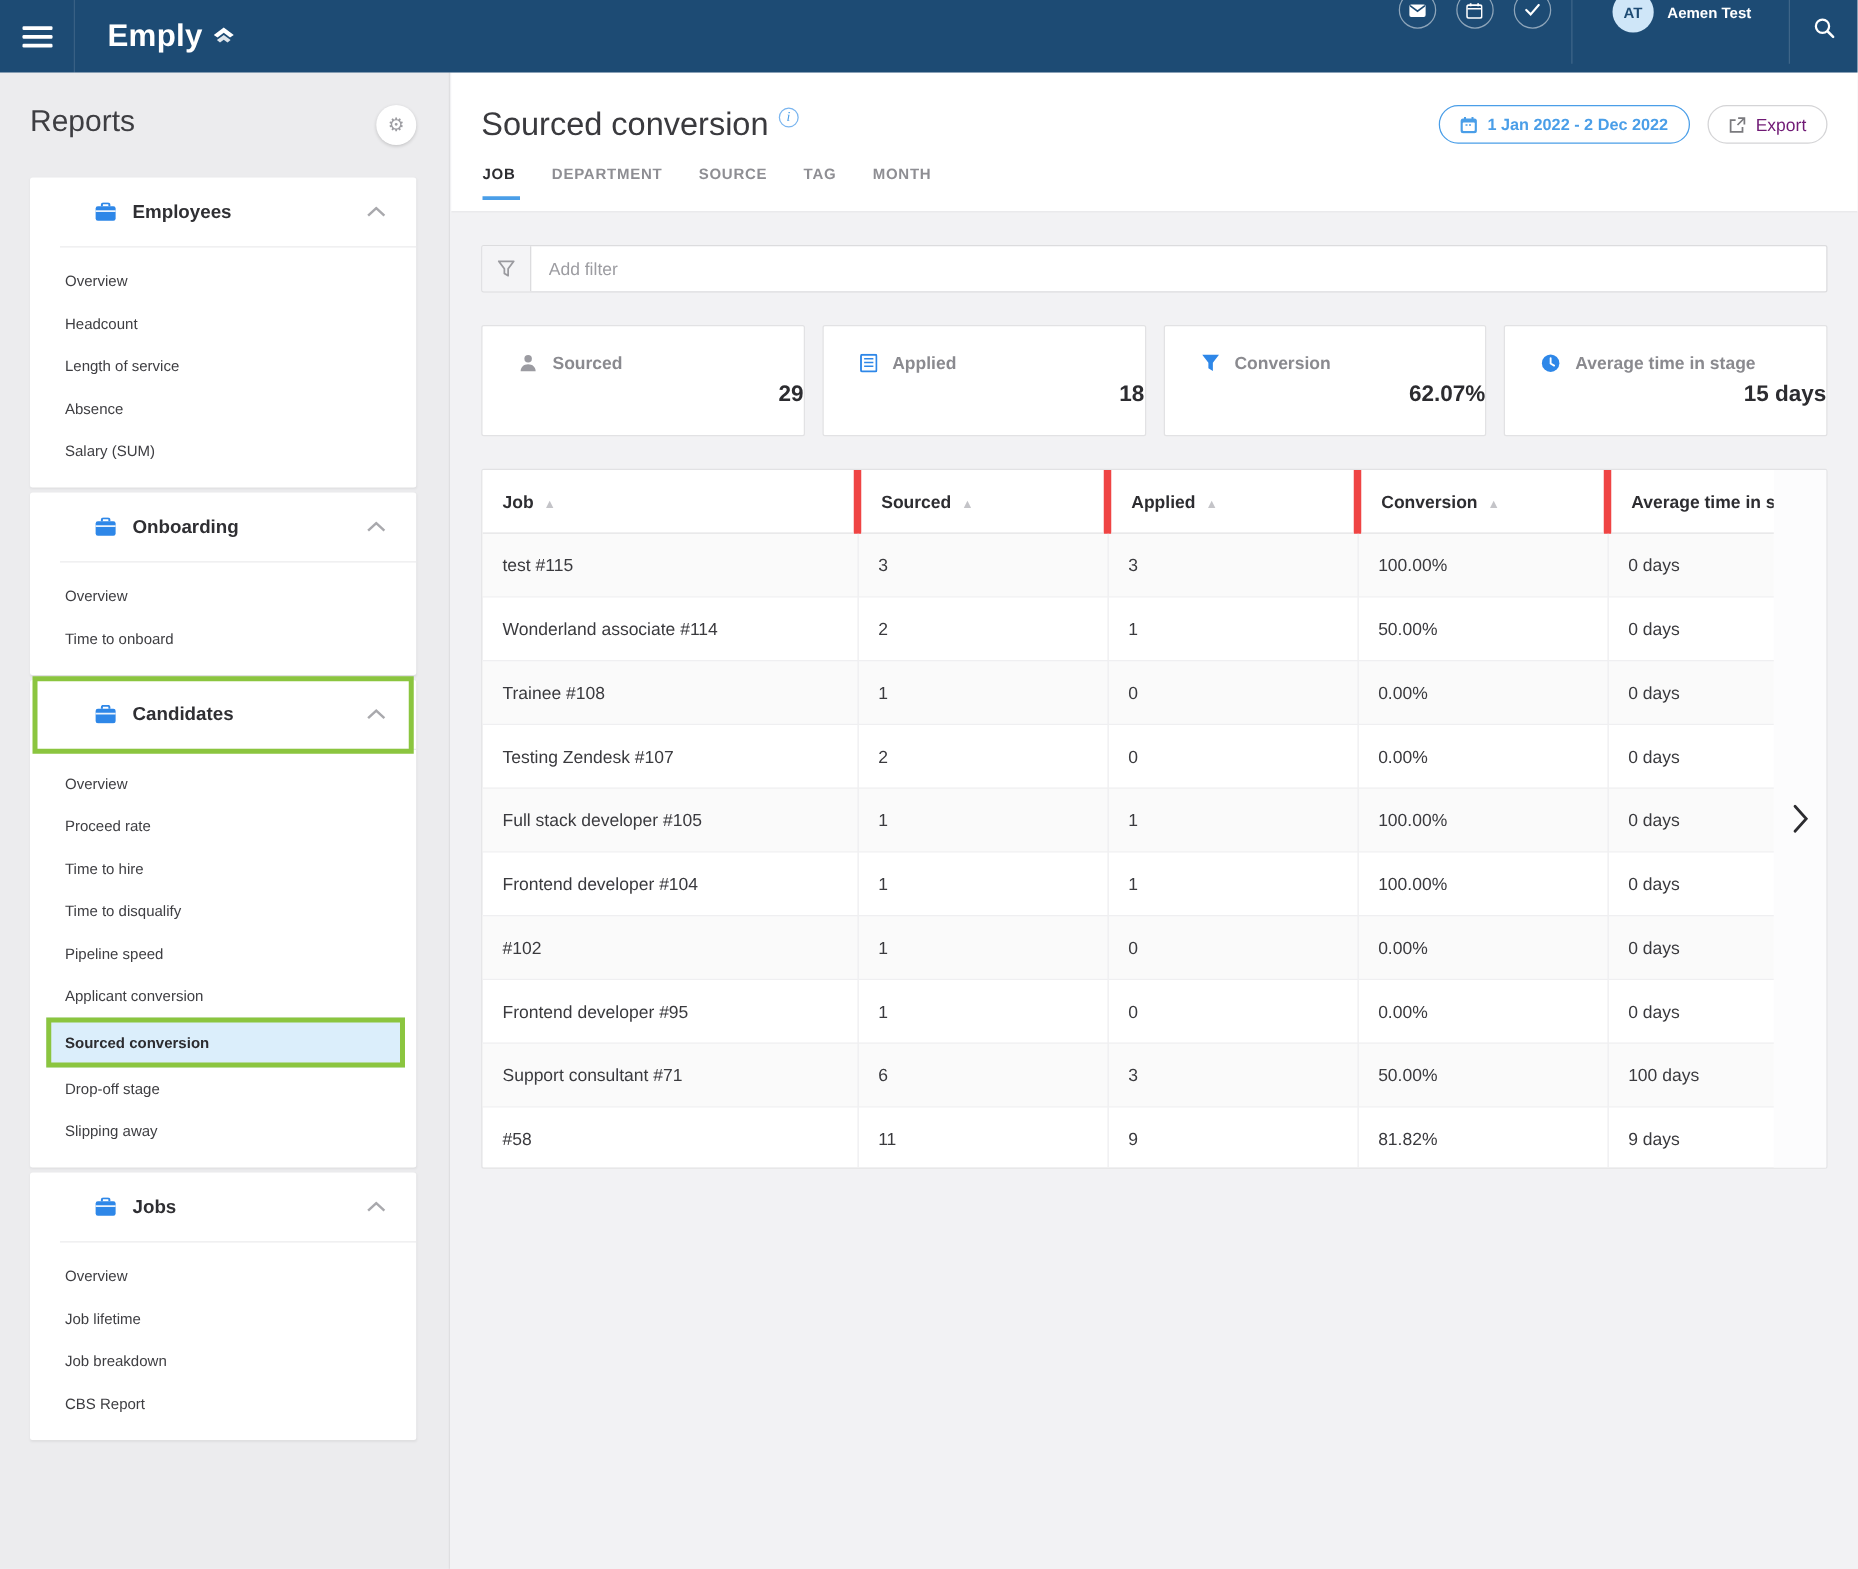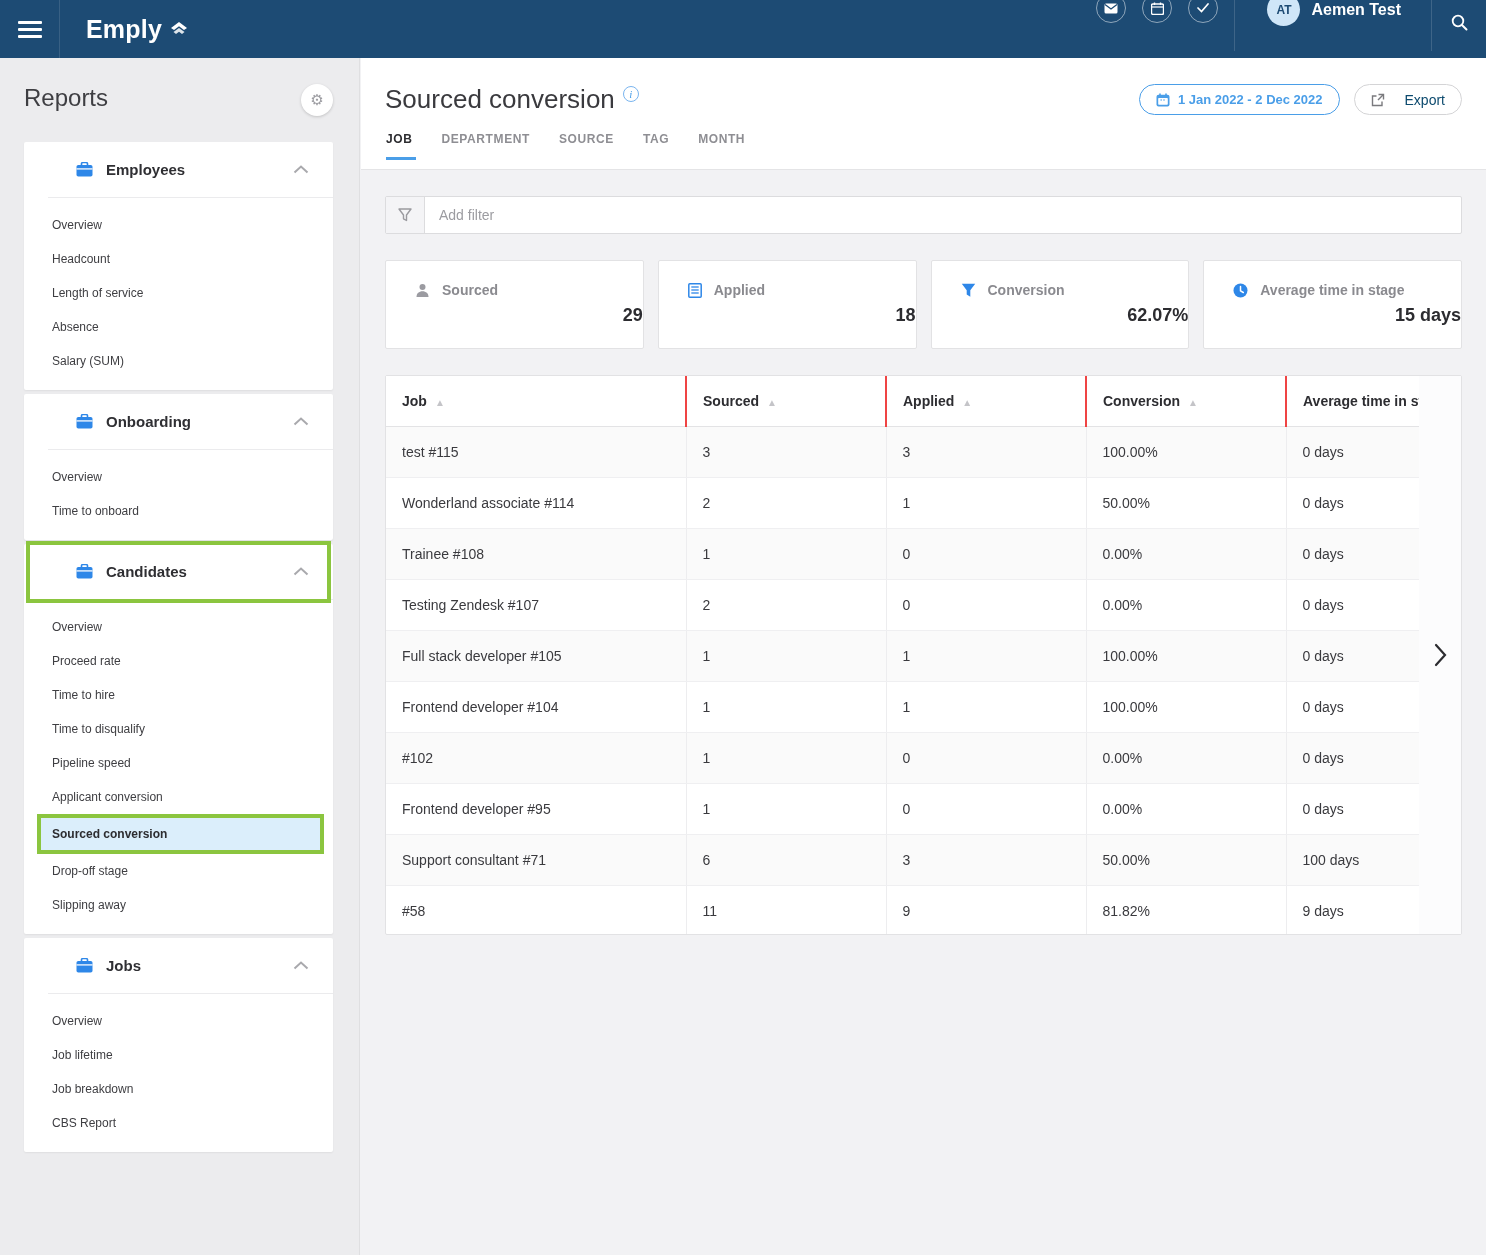--- a/index.html
+++ b/index.html
@@ -10,21 +10,21 @@
   .nav-burger { width:60px; height:58px; display:flex; align-items:center; justify-content:center; border-right:1px solid rgba(255,255,255,0.12); cursor:pointer; }
   .nav-burger .bars { width:24px; }
   .nav-burger .bars span { display:block; height:3px; background:#fff; border-radius:1px; margin:4px 0; }
   .brand { display:flex; align-items:center; margin-left:26px; gap:7px; }
   .brand-text { color:#fff; font-size:25px; font-weight:bold; letter-spacing:0.2px; }
   .nav-right { margin-left:auto; display:flex; align-items:flex-start; height:72px; }
   .nav-circle { width:30px; height:30px; border:1px solid rgba(255,255,255,0.5); border-radius:50%; display:flex; align-items:center; justify-content:center; margin-right:16px; cursor:pointer; }
   .nav-divider { width:1px; height:58px; background:rgba(255,255,255,0.15); }
   .nav-user { display:flex; align-items:center; padding:0 30px 0 32px; cursor:pointer; }
   .avatar { width:33px; height:33px; border-radius:50%; background:#cfe6f8; color:#1d4b74; font-size:12px; font-weight:bold; display:flex; align-items:center; justify-content:center; margin-right:11px; }
-  .nav-username { color:#fff; font-size:16px; font-weight:bold; }
+  .nav-username { color:#fff; font-size:12px; font-weight:bold; }
   .nav-search { width:54px; height:58px; display:flex; align-items:center; justify-content:center; cursor:pointer; }
 
   
   .sidebar { position:absolute; left:0; top:58px; width:360px; height:1197px; background:#ececee; border-right:1px solid #dfdfe1; overflow:hidden; }
   .sidebar-head { display:flex; justify-content:space-between; padding:26px 26px 26px 24px; }
   .sidebar-title { font-size:24px; color:#3e3e42; }
   .gear-btn { width:32px; height:32px; background:#fff; border-radius:50%; box-shadow:0 1px 3px rgba(0,0,0,0.18); display:flex; align-items:center; justify-content:center; color:#9d9da2; font-size:15px; cursor:pointer; }
   .side-card { position:relative; background:#fff; border-radius:2px; margin:0 26px 4px 24px; box-shadow:0 1px 2px rgba(0,0,0,0.06); }
   .side-card-header { height:56px; display:flex; align-items:center; padding:0 24px 0 28px; border-bottom:1px solid #ebebed; cursor:pointer;margin-left:24px; }
   .side-card-header .label { font-size:15px; font-weight:bold; color:#2f2f33; margin-left:13px; flex:1; }
@@ -35,42 +35,42 @@
 
   
   .main { position:absolute; left:361px; top:58px; width:1125px; height:1197px; background:#f2f2f4; }
   .main-header { position:absolute; left:0; top:0; width:1125px; height:112px; background:#fff; border-bottom:1px solid #e4e4e6; }
   .title-row { display:flex; align-items:flex-start; padding:26px 24px 0 24px; }
   .page-title { font-size:26px; color:#3a3a3e; }
   .info-icon { width:16px; height:16px; border:1px solid #7ab5ef; border-radius:50%; color:#4a9ee8; font-size:11px; font-style:italic; font-family:"Liberation Serif", serif; display:flex; align-items:center; justify-content:center; margin:2px 0 0 8px; cursor:pointer; }
   .header-buttons { margin-left:auto; display:flex; gap:14px; }
   .pill { height:31px; border-radius:16px; display:flex; align-items:center; padding:0 16px; font-size:13px; font-weight:bold; cursor:pointer; background:#fff; }
   .pill.date { border:1px solid #4a9ee8; color:#4a9ee8; gap:8px; }
-  .pill.export { border:1px solid #d4d4d6; color:#0c4a6e; gap:20px; font-weight:normal; font-size:14px; }
+  .pill.export { border:1px solid #d4d4d6; color:#701a75; gap:8px; font-weight:normal; font-size:14px; }
   .tabs { display:flex; padding-left:25px; margin-top:17px; gap:29px; }
   .tab { font-size:12px; font-weight:bold; letter-spacing:0.6px; color:#8e8e93; padding-bottom:14px; position:relative; cursor:pointer; }
   .tab.active { color:#2d2d31; }
   .tab.active::after { content:""; position:absolute; left:0; bottom:0; width:30px; height:3px; background:#4a9ee8; }
 
   .content { position:absolute; left:0; top:113px; width:1295px; bottom:0; }
   .filter-bar { position:absolute; left:24px; top:25px; width:1077px; height:38px; background:#fff; border:1px solid #dcdcde; border-radius:2px; display:flex; align-items:center; }
   .filter-icon-cell { width:39px; height:100%; background:#f4f4f6; border-right:1px solid #dcdcde; display:flex; align-items:center; justify-content:center; }
   .filter-input { flex:1; border:none; outline:none; font-size:14px; color:#3a3a3e; padding:0 14px; font-family:"Liberation Sans", sans-serif; background:transparent; }
   .filter-input::placeholder { color:#9c9ca1; }
 
   .stats { position:absolute; left:24px; top:89px; width:1077px; display:flex; gap:14px; }
   .stat-card { flex:1; height:89px; background:#fff; border:1px solid #e2e2e4; border-radius:2px; padding:21px 0 0 29px; }
   .stat-top { display:flex; align-items:center; gap:12px; }
   .stat-label { font-size:14px; font-weight:bold; color:#8a8a8f; }
   .stat-value { font-size:18px; font-weight:bold; color:#2c2c30; margin:7px 0 0 29px;text-align:right; }
 
   .table-card { position:absolute; left:24px; top:204px; width:1077px; height:560px; background:#fff; border:1px solid #e2e2e4; border-radius:2px; display:flex; }
   .table-clip { width:1035px; overflow:hidden; position:relative; }
   .rtable { border-collapse:collapse; table-layout:fixed; width:1077px; }
-  .rtable th { height:50px; text-align:left; font-size:14px; font-weight:bold; color:#2d2d31; padding:0 0 0 16px; border-right:2px solid #ef4444; border-bottom:1px solid #e3e3e5; background:#fff; white-space:nowrap; cursor:pointer; }
+  .rtable th { height:50px; text-align:left; font-size:14px; font-weight:bold; color:#2d2d31; padding:0 0 0 16px; border-right:6px solid #ef4444; border-bottom:1px solid #e3e3e5; background:#fff; white-space:nowrap; cursor:pointer; }
   .rtable th .caret { color:#c4c4c8; font-size:10px; margin-left:8px; }
   .rtable td { height:51px; font-size:14px; color:#3a3a3e; padding:0 0 0 16px; border-right:1px solid #ededef; border-bottom:1px solid #efeff1; white-space:nowrap; }
   .rtable th:last-child, .rtable td:last-child { border-right:none; }
   .rtable tr.odd td { background:#fafafa; }
   .table-strip { width:42px; display:flex; align-items:center; justify-content:center; background:#fcfcfd; cursor:pointer; }
 
   svg { display:block; }
 </style>
 </head>
 <body>

